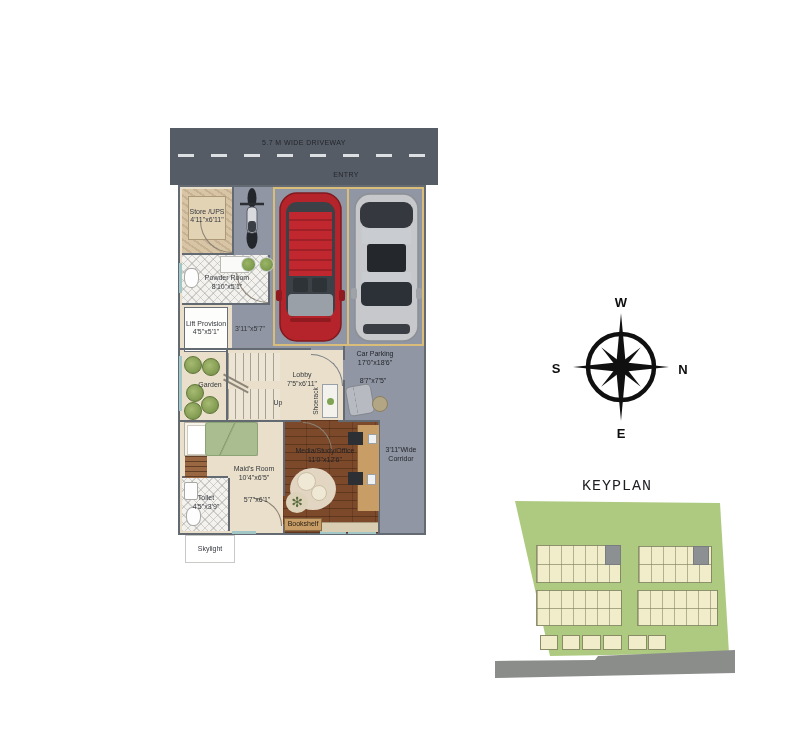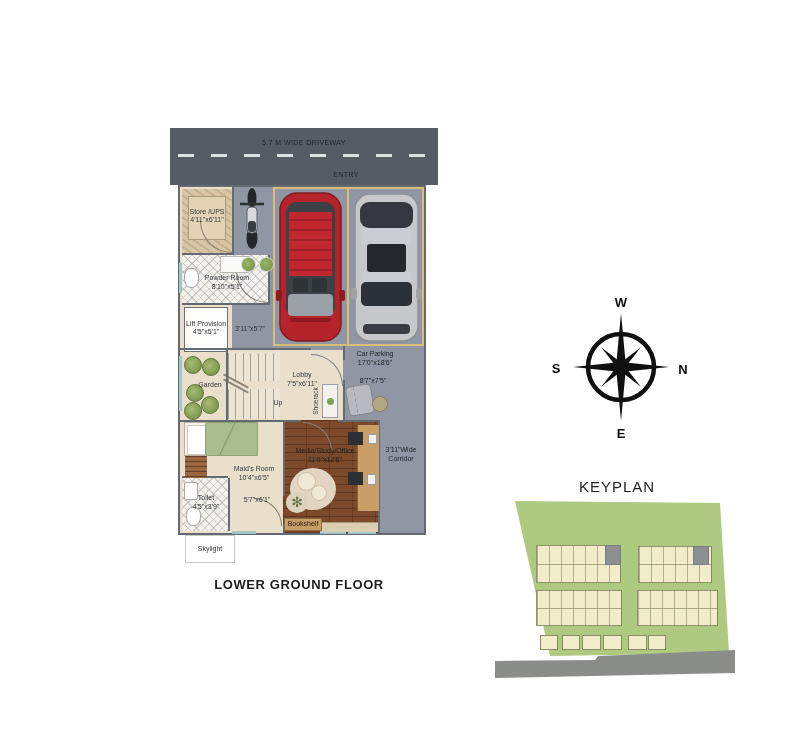--- a/index.html
+++ b/index.html
@@ -34,21 +34,21 @@
          transform:translate(-50%,-50%);white-space:nowrap;}
   .arc{position:absolute;box-sizing:border-box;}
   .plant{position:absolute;border-radius:50%;width:16px;height:16px;
          background:radial-gradient(circle at 40% 40%, #a7bb72, #6f8a41);border:1px solid #5d7536;}
   .pdot{position:absolute;border-radius:50%;width:13px;height:13px;
         background:radial-gradient(circle at 40% 40%, #9cb566, #6c8c42);border:1.5px solid #d4d7da;}
   
   .compass{position:absolute;left:545px;top:293px;width:152px;height:150px;}
   .cletter{position:absolute;font-size:13px;font-weight:bold;color:#0e0e0e;transform:translate(-50%,-50%);}
   
-  .keyplan{position:absolute;left:490px;top:468px;width:245px;height:214px;}
+  .keyplan{position:absolute;left:490px;top:468px;width:245px;height:214px;font-family:Liberation Mono, monospace;}
   .kp-title{position:absolute;left:127px;top:18px;transform:translate(-50%,-50%);
             font-size:15px;letter-spacing:1px;color:#1d1f22;}
   .kp-green{position:absolute;left:0;top:33px;width:245px;height:160px;background:#aeca80;
             clip-path:polygon(25px 0px,230px 2px,239px 152px,60px 155px);}
   .plotrow{position:absolute;box-sizing:border-box;background-color:#f1ecca;
            border:1px solid rgba(125,130,92,.85);
            background-image:repeating-linear-gradient(90deg,rgba(125,130,92,.55) 0 1px,transparent 1px 12px),
                             linear-gradient(rgba(125,130,92,.65),rgba(125,130,92,.65));
            background-repeat:repeat,no-repeat;background-size:auto,100% 1px;background-position:0 0,0 50%;}
   .plothouse{position:absolute;box-sizing:border-box;background:#f1ecca;border:1px solid rgba(125,130,92,.9);height:15px;}
@@ -215,21 +215,20 @@
     <div class="lbl dk" style="left:231px;top:322px;">3'11"Wide</div>
     <div class="lbl dk" style="left:231px;top:331px;">Corridor</div>
     <div class="lbl" style="left:84px;top:341px;">Maid's Room</div>
     <div class="lbl dim" style="left:84px;top:350px;">10'4"x6'5"</div>
     <div class="lbl dim" style="left:87px;top:372px;">5'7"x6'1"</div>
     <div class="lbl" style="left:36px;top:370px;">Toilet</div>
     <div class="lbl dim" style="left:36px;top:379px;">4'5"x3'9"</div>
     <div class="lbl" style="left:133px;top:396px;color:#2a2014;">Bookshelf</div>
     <div class="lbl" style="left:40px;top:421px;">Skylight</div>
 
-    <div class="title" style="left:129px;top:456px;">LOWER GROUND  FLOOR</div>
   </div>
 
   <div class="compass">
     <svg width="152" height="150" viewBox="0 0 152 150">
       <circle cx="76" cy="74" r="33" fill="none" stroke="#101010" stroke-width="4.5"></circle>
       <polygon points="76,46 79.5,74 72.5,74" fill="#101010" transform="rotate(45 76 74)"></polygon>
       <polygon points="76,46 79.5,74 72.5,74" fill="#101010" transform="rotate(135 76 74)"></polygon>
       <polygon points="76,46 79.5,74 72.5,74" fill="#101010" transform="rotate(225 76 74)"></polygon>
       <polygon points="76,46 79.5,74 72.5,74" fill="#101010" transform="rotate(315 76 74)"></polygon>
       <polygon points="76,20 81,74 76,128 71,74" fill="#101010"></polygon>

